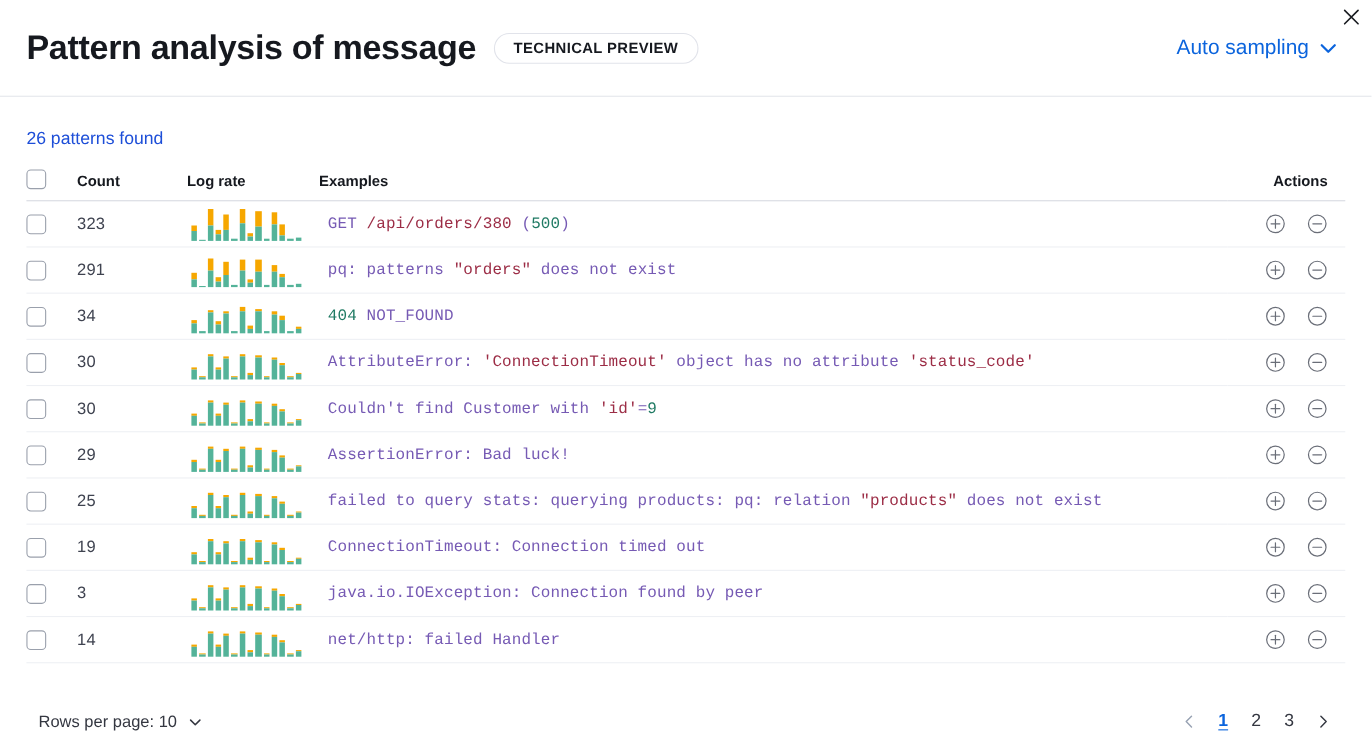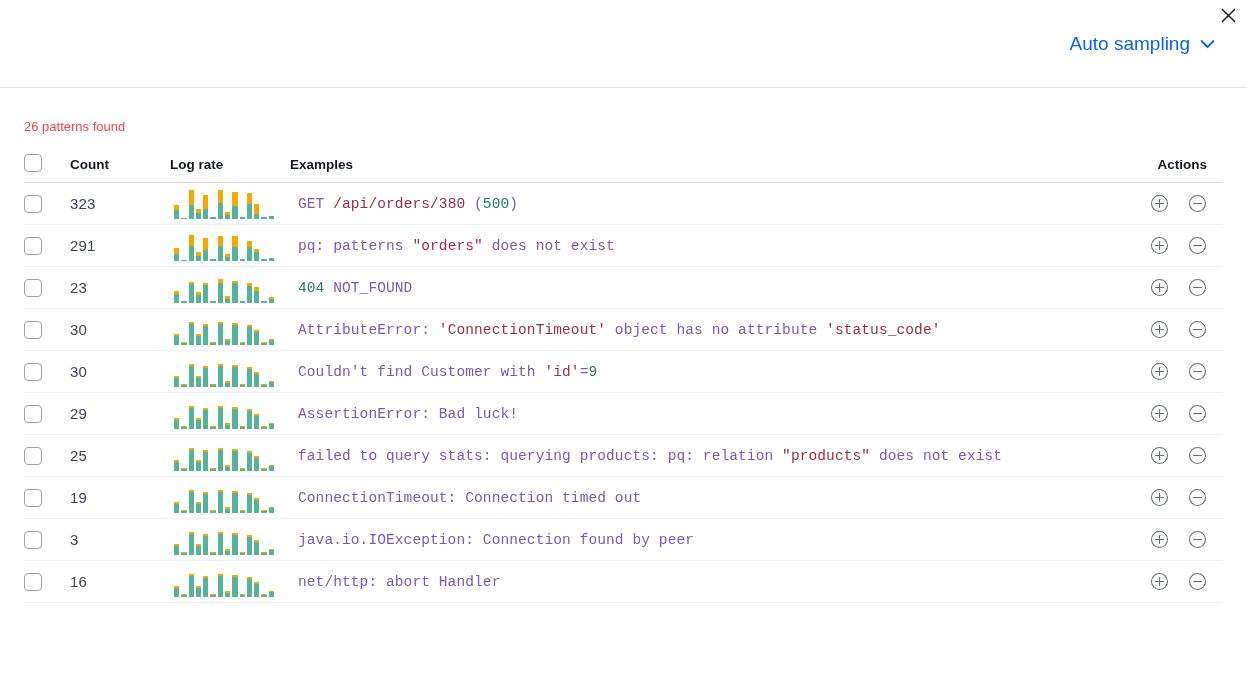--- a/index.html
+++ b/index.html
@@ -102,22 +102,22 @@
   
   .flyout-body {
     flex: 1 1 auto;
     padding: 0 24px;
     display: flex;
     flex-direction: column;
     min-height: 0;
   }
 
   .patterns-count {
-    font-size: 13px;
-    color: #ef4444;
+    font-size: 16px;
+    color: #1d4ed8;
     padding: 28px 0 16px 0;
     line-height: 22px;
   }
 
   
   .ptable {
     width: 100%;
     border-collapse: collapse;
     table-layout: fixed;
   }
@@ -283,20 +283,22 @@
 <div class="flyout">
 
   <button class="close-btn" aria-label="Close">
     <svg width="15" height="15" viewBox="0 0 16 16" fill="none" aria-hidden="true">
       <path d="M1.5 1.5 L14.5 14.5 M14.5 1.5 L1.5 14.5" stroke="currentColor" stroke-width="1.6" stroke-linecap="round"></path>
     </svg>
   </button>
 
   <div class="flyout-header">
     <div class="header-left">
+      <h1 class="page-title">Pattern analysis of message</h1>
+      <span class="tech-badge">TECHNICAL PREVIEW</span>
     </div>
     <div class="header-right">
       <span class="sampling-label">Auto sampling</span>
       <span class="chev">
         <svg width="19" height="19" viewBox="0 0 16 16" fill="none" aria-hidden="true">
           <path d="M3 6 L8 11 L13 6" stroke="currentColor" stroke-width="1.7" stroke-linecap="round" stroke-linejoin="round"></path>
         </svg>
       </span>
     </div>
   </div>
@@ -484,21 +486,21 @@
                     <path d="M5.8 10 H14.2" stroke="currentColor" stroke-width="1.15" stroke-linecap="round"></path>
                   </svg>
                 </button>
               </div>
             </td>
           </tr>
           <tr>
             <td>
               <span class="cb"></span>
             </td>
-            <td><span class="count-val">23</span></td>
+            <td><span class="count-val">34</span></td>
             <td>
               <div class="spark">
                 <div class="bar">
                   <div class="orange" style="height: 3px;"></div>
                   <div class="teal" style="height: 9px;"></div>
                 </div>
                 <div class="bar">
                   <div class="teal" style="height: 2px;"></div>
                 </div>
                 <div class="bar">
@@ -1082,21 +1084,21 @@
                     <path d="M5.8 10 H14.2" stroke="currentColor" stroke-width="1.15" stroke-linecap="round"></path>
                   </svg>
                 </button>
               </div>
             </td>
           </tr>
           <tr>
             <td>
               <span class="cb"></span>
             </td>
-            <td><span class="count-val">16</span></td>
+            <td><span class="count-val">14</span></td>
             <td>
               <div class="spark">
                 <div class="bar">
                   <div class="orange" style="height: 2px;"></div>
                   <div class="teal" style="height: 9px;"></div>
                 </div>
                 <div class="bar">
                   <div class="orange" style="height: 1px;"></div>
                   <div class="teal" style="height: 2px;"></div>
                 </div>
@@ -1144,21 +1146,21 @@
                   <div class="orange" style="height: 1px;"></div>
                   <div class="teal" style="height: 2px;"></div>
                 </div>
                 <div class="bar">
                   <div class="orange" style="height: 1px;"></div>
                   <div class="teal" style="height: 5px;"></div>
                 </div>
               </div>
             </td>
             <td>
-              <div class="ex-text"><span class="tk-plain">net/http: abort Handler</span></div>
+              <div class="ex-text"><span class="tk-plain">net/http: failed Handler</span></div>
             </td>
             <td>
               <div class="actions-cell">
                 <button class="act-btn">
                   <svg width="19" height="19" viewBox="0 0 20 20" fill="none">
                     <circle cx="10" cy="10" r="8.4" stroke="currentColor" stroke-width="1.15"></circle>
                     <path d="M5.8 10 H14.2" stroke="currentColor" stroke-width="1.15" stroke-linecap="round"></path>
                     <path d="M10 5.8 V14.2" stroke="currentColor" stroke-width="1.15" stroke-linecap="round"></path>
                   </svg>
                 </button>
@@ -1168,14 +1170,41 @@
                     <path d="M5.8 10 H14.2" stroke="currentColor" stroke-width="1.15" stroke-linecap="round"></path>
                   </svg>
                 </button>
               </div>
             </td>
           </tr>
         </tbody>
     </table>
   </div>
 
+  <div class="flyout-footer">
+    <div class="rows-per-page">
+      <span>Rows per page: 10</span>
+      <span class="chev-dark">
+        <svg width="15" height="15" viewBox="0 0 16 16" fill="none" aria-hidden="true">
+          <path d="M3.5 6 L8 10.5 L12.5 6" stroke="currentColor" stroke-width="1.5" stroke-linecap="round" stroke-linejoin="round"></path>
+        </svg>
+      </span>
+    </div>
+
+    <div class="pagination" id="pagination">
+      <button class="pg-arrow prev" aria-label="Previous page">
+        <svg width="14" height="14" viewBox="0 0 16 16" fill="none" aria-hidden="true">
+          <path d="M10.5 2.5 L5 8 L10.5 13.5" stroke="currentColor" stroke-width="1.5" stroke-linecap="round" stroke-linejoin="round"></path>
+        </svg>
+      </button>
+
+      <button class="pg-num active">1</button>
+        <button class="pg-num">2</button>
+        <button class="pg-num">3</button>
+        <button class="pg-arrow next" aria-label="Next page">
+        <svg width="14" height="14" viewBox="0 0 16 16" fill="none" aria-hidden="true">
+          <path d="M5.5 2.5 L11 8 L5.5 13.5" stroke="currentColor" stroke-width="1.5" stroke-linecap="round" stroke-linejoin="round"></path>
+        </svg>
+      </button>
+    </div>
+  </div>
 
 </div>
 
 </body></html>

